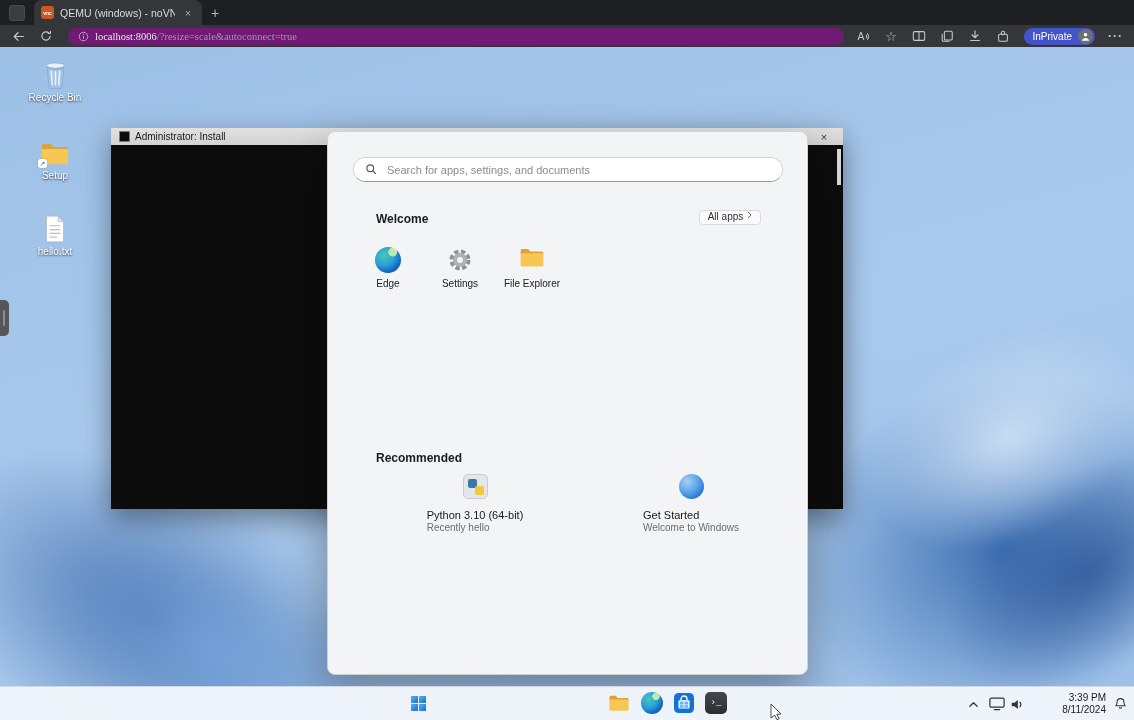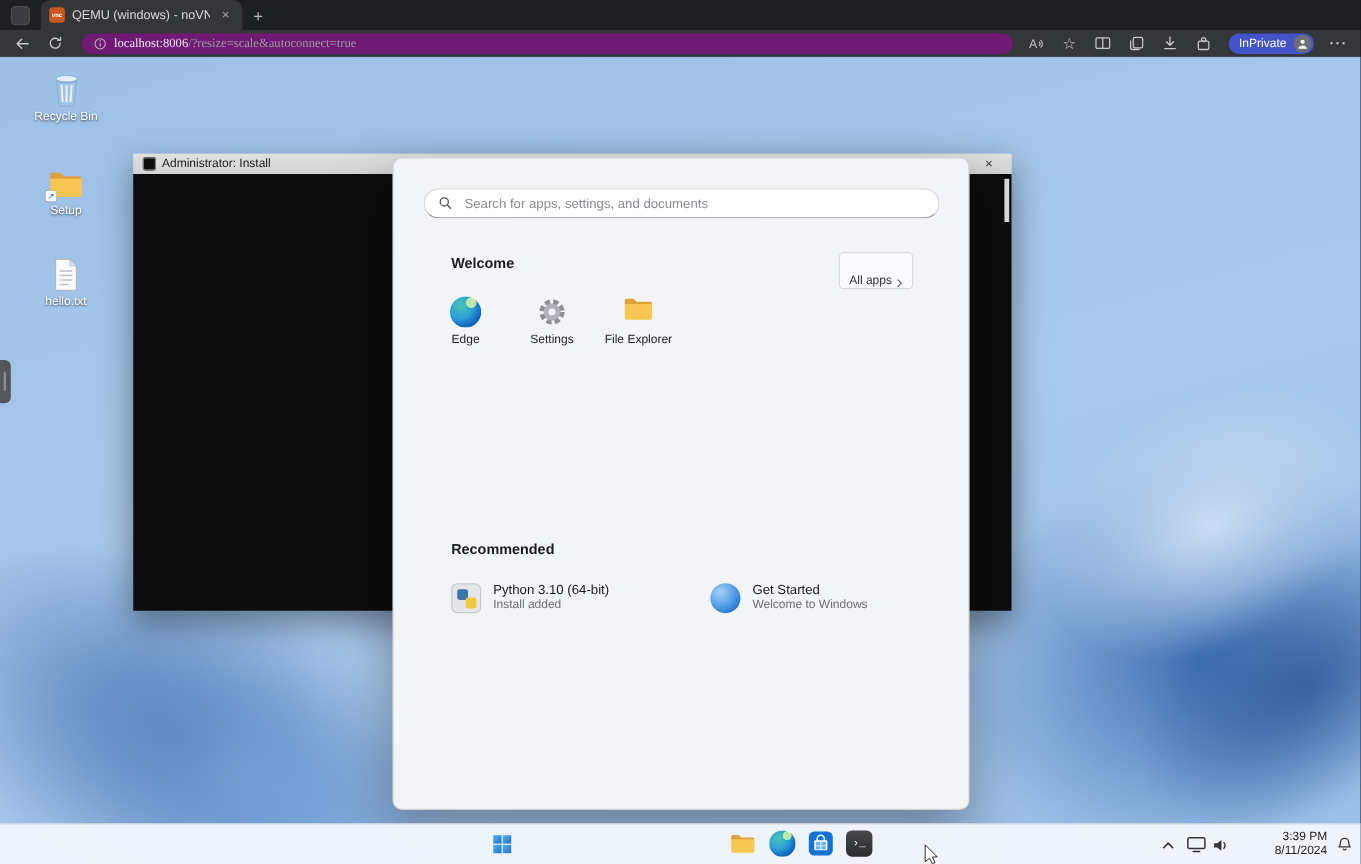--- a/index.html
+++ b/index.html
@@ -57,25 +57,25 @@
   .term-scroll{position:absolute;right:2px;top:21px;width:4px;height:36px;background:#dadada;z-index:2;}
 
   
   .startmenu{position:absolute;left:327px;top:84px;width:481px;height:544px;background:#f3f4f6;border:1px solid #cfd1d6;border-radius:8px;box-shadow:0 22px 50px rgba(0,0,0,0.35);z-index:4;box-sizing:border-box;}
   .sm-search{position:absolute;left:25px;top:25px;width:430px;height:25px;border-radius:13px;border:1px solid #d4d5d9;border-bottom-color:#97989d;background:#fff;font-size:11px;color:#333;padding:0 12px 0 33px;box-sizing:border-box;outline:none;font-family:"Liberation Sans",sans-serif;}
   .sm-search::placeholder{color:#8a8a90;}
   .sm-search-icon{position:absolute;left:37px;top:31px;color:#55565b;z-index:2;}
   .sm-heading{position:absolute;font-size:12px;font-weight:bold;color:#1b1c20;}
   .h-pinned{left:48px;top:80px;}
   .h-rec{left:48px;top:319px;}
-  .sm-allapps{position:absolute;left:371px;top:78px;width:62px;height:31px;background:#fbfbfd;border:1px solid #d9dade;border-radius:4px;display:flex;align-items:flex-end;justify-content:center;gap:4px;font-size:10px;color:#2e2f33;padding:0;font-family:"Liberation Sans",sans-serif;}
+  .sm-allapps{position:absolute;left:371px;top:78px;width:62px;height:15px;background:#fbfbfd;border:1px solid #d9dade;border-radius:4px;display:flex;align-items:flex-start;justify-content:center;gap:4px;font-size:10px;color:#2e2f33;padding:0;font-family:"Liberation Sans",sans-serif;}
   .sm-tile{position:absolute;top:106px;width:72px;height:68px;border-radius:6px;text-align:center;}
   .sm-tile .tile-art{width:26px;height:26px;margin:9px auto 5px;position:relative;}
   .tile-label{font-size:10px;color:#202125;line-height:11px;}
-  .sm-rec-item{position:absolute;top:342px;height:48px;width:214px;border-radius:6px;display:flex;align-items:center;gap:10px;padding:0 8px;box-sizing:border-box;}
+  .sm-rec-item{position:absolute;top:342px;height:48px;width:214px;border-radius:6px;display:flex;align-items:center;gap:10px;padding:0 8px;box-sizing:border-box;flex-direction:column;}
   .rec-icon{width:25px;height:25px;flex:0 0 auto;position:relative;}
   .rec-title{font-size:11px;color:#191a1e;line-height:13px;}
   .rec-sub{font-size:10px;color:#6c6d72;line-height:12px;}
   .sm-bottom{position:absolute;left:0;right:0;bottom:0;height:47px;border-top:1px solid #e2e3e7;background:#edeff2;border-radius:0 0 8px 8px;}
   .sm-user{position:absolute;left:50px;top:0;height:100%;display:flex;align-items:center;gap:11px;}
   .sm-avatar{width:22px;height:22px;border-radius:50%;background:#a6a7ac;display:flex;align-items:center;justify-content:center;overflow:hidden;}
   .sm-username{font-size:11px;color:#1b1c20;}
   .sm-power{position:absolute;right:45px;top:13px;width:20px;height:20px;color:#3a3b3f;display:flex;align-items:center;justify-content:center;}
 
   
@@ -290,21 +290,21 @@
 
       <div class="sm-heading h-rec">Recommended</div>
 
       <div class="sm-rec-item" style="left:40px;">
         <div class="rec-icon py-tile">
             <i class="py-b"></i>
             <i class="py-y"></i>
           </div>
         <div>
           <div class="rec-title">Python 3.10 (64-bit)</div>
-          <div class="rec-sub">Install added</div>
+          <div class="rec-sub">Recently hello</div>
         </div>
       </div>
       <div class="sm-rec-item" style="left:256px;">
         <div class="rec-icon gs-ball"></div>
         <div>
           <div class="rec-title">Get Started</div>
           <div class="rec-sub">Welcome to Windows</div>
         </div>
       </div>
 

